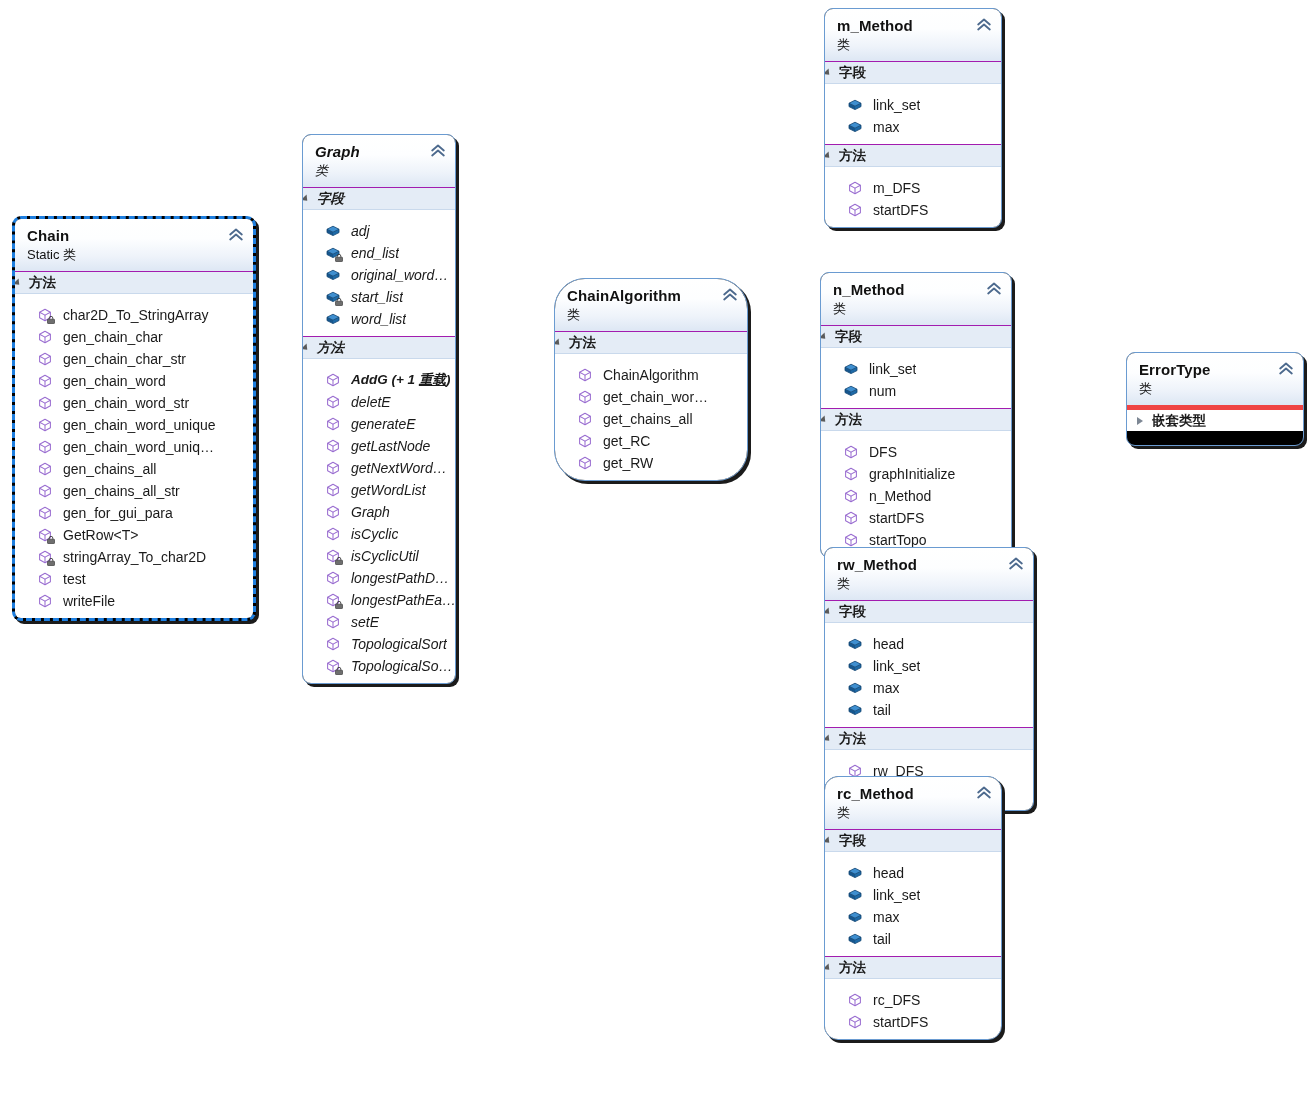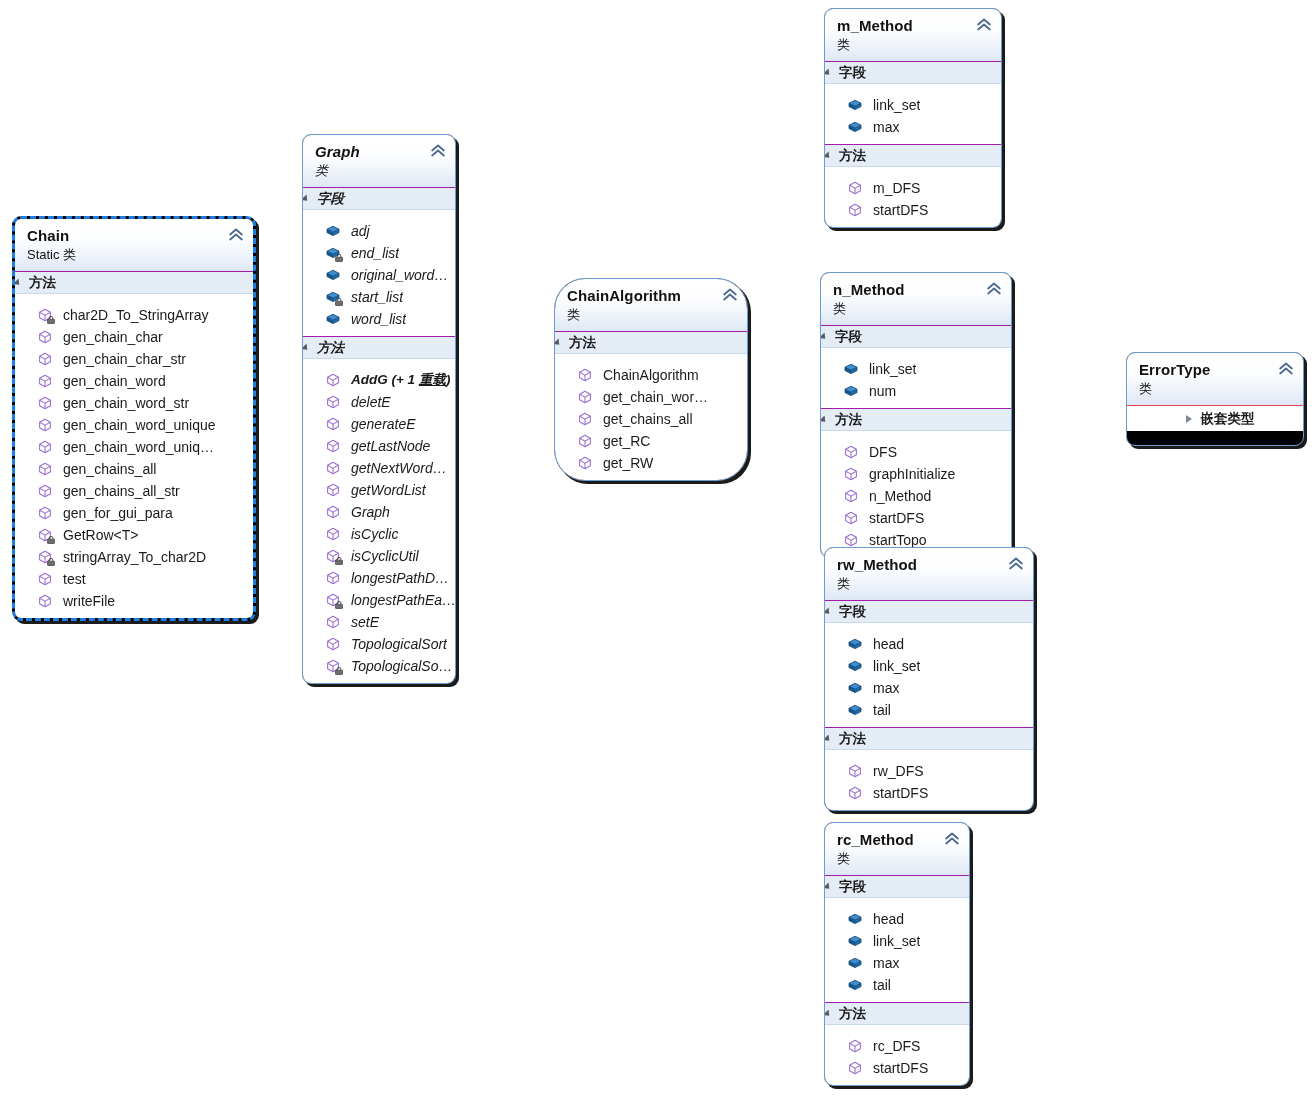--- a/index.html
+++ b/index.html
@@ -129,22 +129,21 @@
   
   .cb-section-head.plain {
     background: #ffffff;
     border-bottom: none;
     height: 26px;
     padding-left: 10px;
   }
   .cb-section-head.plain .cb-section-label { font-weight: bold; }
 
   .cb-divider-top {
-    border-top: 1px solid #ef4444;
-    justify-content: center;
+    border-top: 5px solid #ef4444;
   }
 </style>
 </head>
 <body>
 
 <div id="canvas">
     <div class="class-box selected" style="left: 12px; top: 216px; width: 244px;">
       <div class="cb-header">
         <div class="cb-title">Chain</div>
         <div class="cb-kind">Static 类</div>
@@ -864,21 +863,21 @@
             <svg width="16" height="16" viewBox="0 0 16 16">
               <path d="M8 2.2 L13.4 5.2 L13.4 10.8 L8 13.8 L2.6 10.8 L2.6 5.2 Z" fill="#ffffff" stroke="#9b6fd1" stroke-width="1.05" stroke-linejoin="round"></path>
               <path d="M2.6 5.2 L8 8.1 L13.4 5.2" fill="none" stroke="#9b6fd1" stroke-width="1.05" stroke-linejoin="round"></path>
               <path d="M8 8.1 L8 13.8" fill="none" stroke="#9b6fd1" stroke-width="1.05"></path>
             </svg>
           </span>
           <span class="member-name">startDFS</span>
         </div>
       </div>
     </div>
-    <div class="class-box" style="left: 824px; top: 822px; width: 146px;">
+    <div class="class-box" style="left: 824px; top: 776px; width: 178px; border-radius: 14px;">
       <div class="cb-header">
         <div class="cb-title">rc_Method</div>
         <div class="cb-kind">类</div>
         <div class="chevron-up">
           <svg width="16" height="14" viewBox="0 0 16 14">
             <path d="M2.2 6.4 L8 1.6 L13.8 6.4" fill="none" stroke="#4d6a8e" stroke-width="1.9" stroke-linecap="round" stroke-linejoin="round"></path>
             <path d="M2.2 11.4 L8 6.6 L13.8 11.4" fill="none" stroke="#4d6a8e" stroke-width="1.9" stroke-linecap="round" stroke-linejoin="round"></path>
           </svg>
         </div>
       </div>

